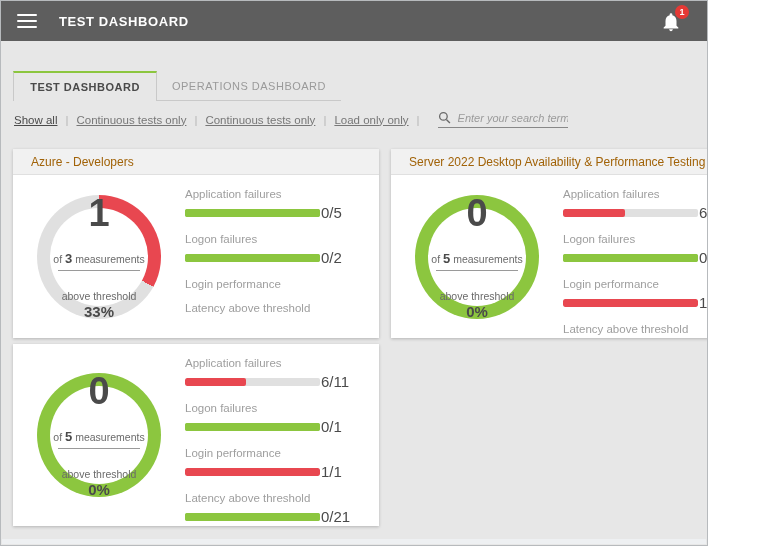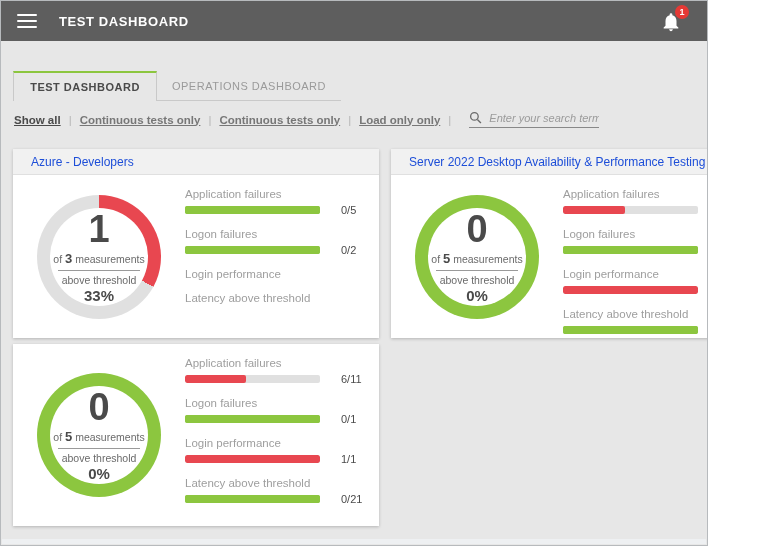--- a/index.html
+++ b/index.html
@@ -31,63 +31,63 @@
   .tabs { position:absolute; top:70px; left:12px; display:flex; }
   .tab { height:30px; display:flex; align-items:center; justify-content:center; font-size:11px; letter-spacing:.5px; cursor:pointer; }
   .tab.active {
     width:144px; font-weight:bold; color:#4a4a4a;
     border-top:2px solid #8cc63f; border-left:1px solid #c9c9c9; border-right:1px solid #c9c9c9;
   }
   .tab.inactive { width:184px; color:#9a9a9a; border-bottom:1px solid #c9c9c9; }
 
   
   .filters { position:absolute; top:110px; left:13px; display:flex; align-items:center; font-size:11.5px; }
-  .filter-link { color:#777; text-decoration:underline; cursor:pointer; white-space:nowrap;font-weight:bold; }
-  .filter-link.active { color:#4a4a4a; font-weight:bold;text-align:right; }
+  .filter-link { color:#777; text-decoration:underline; cursor:pointer; white-space:nowrap; }
+  .filter-link.active { color:#4a4a4a; font-weight:normal;text-align:right; }
   .filter-sep { color:#b5b5b5; margin:0 8px; }
   .search-box { display:flex; align-items:center; margin-left:10px; width:130px; border-bottom:1px solid #888; padding-bottom:3px; }
   .search-box svg { flex:none; margin-right:7px; }
   .search-input {
     border:none; outline:none; background:transparent; width:100%;
     font-family:"Liberation Sans", sans-serif; font-size:11px; font-style:italic; color:#555;
   }
   .search-input::placeholder { color:#9b9b9b; font-style:italic; }
 
   
   .cards {
     position:absolute; top:148px; left:12px;
     display:grid; grid-template-columns:366px 358px; grid-template-rows:189px 182px;
     column-gap:12px; row-gap:6px;
   }
   .card { background:#ffffff; box-shadow:0 1px 3px rgba(0,0,0,.22); display:flex; flex-direction:column; cursor:pointer; }
   .card-header {
     flex:none; height:26px; background:#f1f1f1; border-bottom:1px solid #e0e0e0;
-    font-size:12px; color:#1d4ed8; display:flex; align-items:center; padding-left:18px;
+    font-size:12px; color:#a16207; display:flex; align-items:center; padding-left:18px;
   }
   .card-body { flex:1; display:flex; overflow:hidden; }
   .donut-area { flex:none; width:172px; display:flex; align-items:center; justify-content:center; }
   .donut { width:124px; height:124px; border-radius:50%; position:relative; }
   .donut-hole {
     position:absolute; left:13px; top:13px; width:98px; height:98px; border-radius:50%;
     background:#ffffff; display:flex; flex-direction:column; align-items:center; justify-content:center;
     text-align:center;
   }
   .donut-value { font-size:38px; font-weight:bold; color:#4a4a4a; line-height:1; margin-bottom:3px; }
-  .donut-sub { font-size:10.5px; color:#6a6a6a; white-space:nowrap; }
+  .donut-sub { font-size:10.5px; color:#6a6a6a; white-space:nowrap;margin-top:16px; }
   .donut-total { font-size:13px; font-weight:bold; color:#4a4a4a; }
   .donut-divider { width:82px; border-top:1px solid #9a9a9a; margin:4px 0 3px 0; }
   .donut-pct { font-size:15px; font-weight:bold; color:#4a4a4a; margin-top:1px; }
 
   .metrics { flex:1; padding:13px 14px 0 0; }
   .metric { margin-bottom:12px; }
   .metric-label { font-size:11.5px; color:#9e9e9e; margin-bottom:4px; }
   .metric-bar-row { display:flex; align-items:center; }
   .metric-bar { width:135px; height:8px; border-radius:2px; overflow:hidden; flex:none; }
   .metric-bar-fill { height:100%; border-radius:2px; }
-  .metric-value { font-size:11px; color:#4a4a4a; margin-left:21px; white-space:nowrap; }
+  .metric-value { font-size:15px; color:#4a4a4a; margin-left:1px; white-space:nowrap; }
 </style>
 </head>
 <body>
 
 <div class="frame">
 
   <div class="topbar">
     <div class="hamburger">
       <span></span>
         <span></span>

